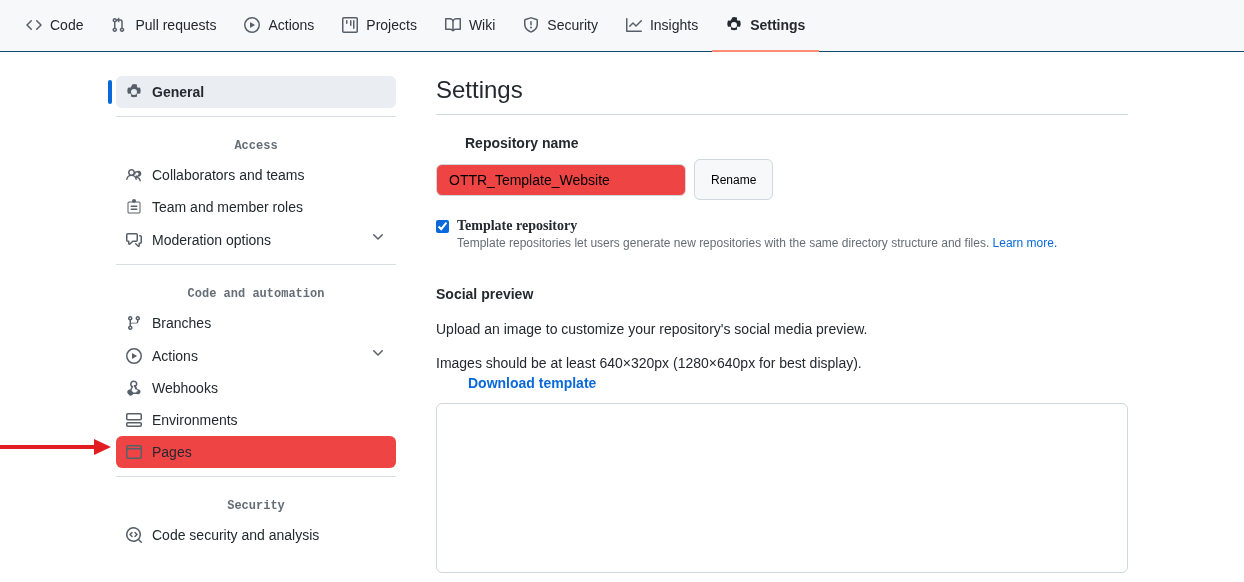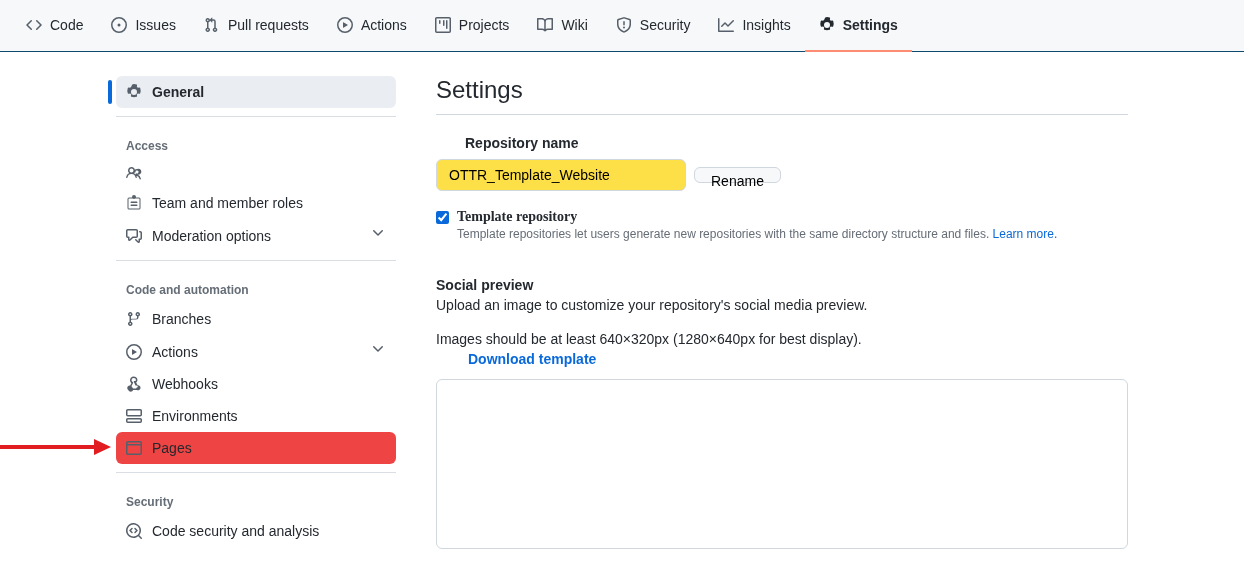--- a/index.html
+++ b/index.html
@@ -39,20 +39,21 @@
 .container {
   display: flex;
   max-width: 1012px;
   margin: 0 auto;
   padding-top: 24px;
 }
 .sidebar {
   width: 296px;
   padding-right: 16px;
   position: relative;
+  text-align: center;
 }
 .side-item {
   display: flex;
   align-items: center;
   padding: 6px 10px;
   border-radius: 6px;
   cursor: pointer;
   color: #24292f;
   line-height: 20px;
 }
@@ -79,20 +80,21 @@
   display: flex;
 }
 .side-item .chev {
   margin-left: auto;
 }
 .side-group-label {
   padding: 14px 10px 6px 10px;
   font-size: 12px;
   font-weight: 600;
   color: #656d76;
+  font-family: Liberation Mono, monospace;
 }
 .side-sep {
   border: none;
   border-top: 1px solid #d8dee4;
   margin: 8px 0;
 }
 .main {
   flex: 1;
   padding-left: 24px;
 }
@@ -110,30 +112,30 @@
   margin-left: 29px;
 }
 .row { display: flex; align-items: center; }
 .text-input {
   border: 1px solid #d0d7de;
   border-radius: 6px;
   padding: 6px 12px;
   font-size: 14px;
   width: 250px;
   height: 32px;
-  background: #fde047;
+  background: #ef4444;
 }
 .btn {
   border: 1px solid #d0d7de;
   background: #f6f8fa;
   border-radius: 6px;
   padding: 5px 16px;
-  height: 16px;
+  height: 41px;
   margin-left: 8px;
-  font-size: 14px;
+  font-size: 12px;
   font-weight: 500;
   cursor: pointer;
 }
 .chk-row {
   margin-top: 18px;
   display: flex;
   align-items: flex-start;
 }
 .chk {
   margin-right: 8px;
@@ -145,21 +147,21 @@
 .chk-label { font-weight: 600; font-family: Liberation Serif, serif; }
 .chk-desc {
   color: #656d76;
   font-size: 12px;
   margin-top: 2px;
 }
 .chk-desc a { color: #0969da; text-decoration: none; }
 .section-head {
   font-weight: 600;
   margin-top: 36px;
-  margin-bottom: 4px;
+  margin-bottom: 19px;
 }
 .desc { color: #24292f; margin-bottom: 18px; }
 .link { color: #0969da; font-weight: 600; text-decoration: none; cursor: pointer; padding-left: 32px; }
 .preview-box {
   border: 1px solid #d0d7de;
   border-radius: 6px;
   height: 170px;
   margin-top: 12px;
 }
 .arrow {
@@ -179,29 +181,20 @@
     <span class="tab-icon">
         <svg class="octicon" width="16" height="16" viewBox="0 0 16 16">
           <path d="M4.72 3.22a.75.75 0 0 1 1.06 1.06L2.06 8l3.72 3.72a.75.75 0 1 1-1.06 1.06L.47 8.53a.75.75 0 0 1 0-1.06Zm6.56 0a.75.75 0 1 0-1.06 1.06L13.94 8l-3.72 3.72a.75.75 0 1 0 1.06 1.06l4.25-4.25a.75.75 0 0 0 0-1.06Z"></path>
         </svg>
       </span>
     <span>Code</span>
   </div>
   <div class="tab">
     <span class="tab-icon">
         <svg class="octicon" width="16" height="16" viewBox="0 0 16 16">
-          <path d="M8 9.5a1.5 1.5 0 1 0 0-3 1.5 1.5 0 0 0 0 3"></path>
-          <path d="M8 0a8 8 0 1 1 0 16A8 8 0 0 1 8 0M1.5 8a6.5 6.5 0 1 0 13 0 6.5 6.5 0 0 0-13 0"></path>
-        </svg>
-      </span>
-    <span>Issues</span>
-  </div>
-  <div class="tab">
-    <span class="tab-icon">
-        <svg class="octicon" width="16" height="16" viewBox="0 0 16 16">
           <path d="M1.5 3.25a2.25 2.25 0 1 1 3 2.122v5.256a2.25 2.25 0 1 1-1.5 0V5.372A2.25 2.25 0 0 1 1.5 3.25M5.677 2.75 7.9.53A.25.25 0 0 1 8.327.707V2.25h1.172A2.25 2.25 0 0 1 11.75 4.5v6.128a2.25 2.25 0 1 1-1.5 0V4.5a.75.75 0 0 0-.75-.75H8.327v1.543a.25.25 0 0 1-.427.177L5.677 3.25a.25.25 0 0 1 0-.354ZM3.75 2.5a.75.75 0 1 0 0 1.5.75.75 0 0 0 0-1.5m0 9.5a.75.75 0 1 0 0 1.5.75.75 0 0 0 0-1.5m7.25 0a.75.75 0 1 0 0 1.5.75.75 0 0 0 0-1.5"></path>
         </svg>
       </span>
     <span>Pull requests</span>
   </div>
   <div class="tab">
     <span class="tab-icon">
         <svg class="octicon" width="16" height="16" viewBox="0 0 16 16">
           <path d="M8 0a8 8 0 1 1 0 16A8 8 0 0 1 8 0M1.5 8a6.5 6.5 0 1 0 13 0 6.5 6.5 0 0 0-13 0m4.879-2.773 4.264 2.559a.25.25 0 0 1 0 .428l-4.264 2.559A.25.25 0 0 1 6 10.559V5.442a.25.25 0 0 1 .379-.215"></path>
         </svg>
@@ -265,20 +258,21 @@
     <hr class="side-sep">
 
     <div class="side-group-label">Access</div>
 
     <div class="side-item">
       <span class="side-icon">
           <svg class="octicon" width="16" height="16" viewBox="0 0 16 16">
             <path d="M2 5.5a3.5 3.5 0 1 1 5.898 2.549 5.5 5.5 0 0 1 3.034 4.084.75.75 0 1 1-1.482.235 4 4 0 0 0-7.9 0 .75.75 0 0 1-1.482-.236A5.5 5.5 0 0 1 3.102 8.05 3.5 3.5 0 0 1 2 5.5M11 4a3 3 0 1 1 .449 5.544 5.5 5.5 0 0 1 3.483 4.089.75.75 0 1 1-1.482.235 4 4 0 0 0-3.243-3.237.75.75 0 0 1-.507-.71V9a.75.75 0 0 1 .482-.7A1.5 1.5 0 1 0 9.5 7a.75.75 0 0 1-1.5 0 3 3 0 0 1 3-3M5.5 3.5a2 2 0 1 0 0 4 2 2 0 0 0 0-4"></path>
           </svg>
         </span>
+      <span>Collaborators and teams</span>
     </div>
 
     <div class="side-item">
       <span class="side-icon">
           <svg class="octicon" width="16" height="16" viewBox="0 0 16 16">
             <path d="M3 2.5h4a.5.5 0 0 1 0 1H3a.5.5 0 0 0-.5.5v9a.5.5 0 0 0 .5.5h10a.5.5 0 0 0 .5-.5V4a.5.5 0 0 0-.5-.5H9a.5.5 0 0 1 0-1h4A1.5 1.5 0 0 1 14.5 4v9a1.5 1.5 0 0 1-1.5 1.5H3A1.5 1.5 0 0 1 1.5 13V4A1.5 1.5 0 0 1 3 2.5M8 0a2 2 0 1 1 0 4 2 2 0 0 1 0-4M4.5 7.25A.75.75 0 0 1 5.25 6.5h5.5a.75.75 0 0 1 0 1.5h-5.5A.75.75 0 0 1 4.5 7.25m0 3A.75.75 0 0 1 5.25 9.5h5.5a.75.75 0 0 1 0 1.5h-5.5a.75.75 0 0 1-.75-.75"></path>
           </svg>
         </span>
       <span>Team and member roles</span>
     </div>

